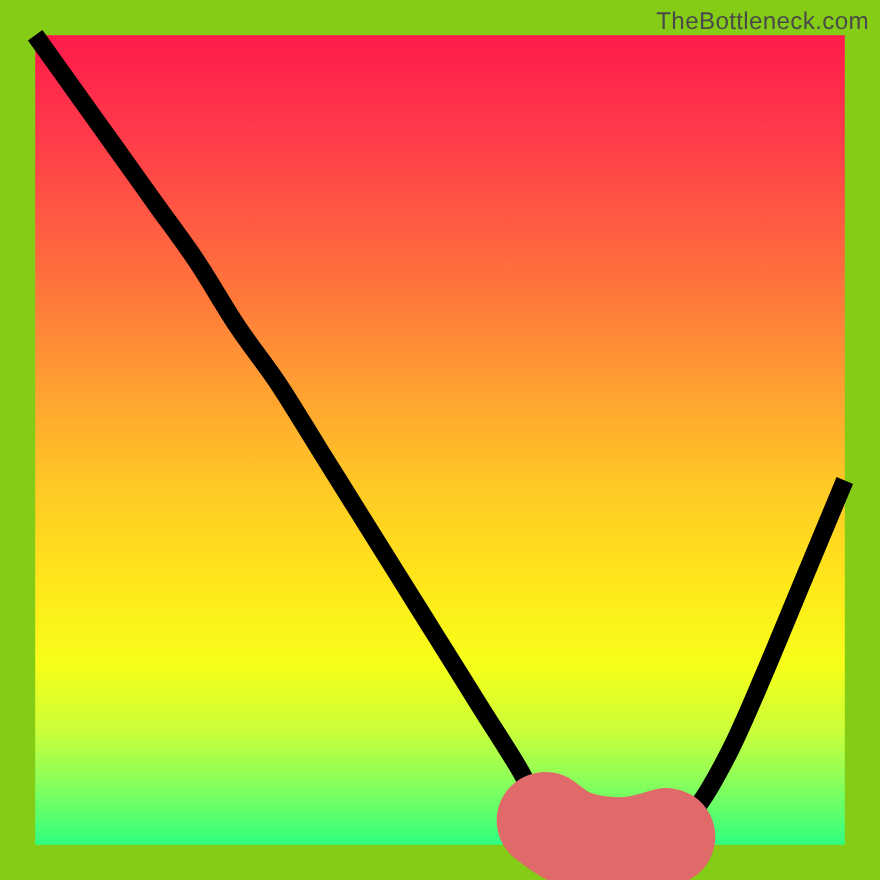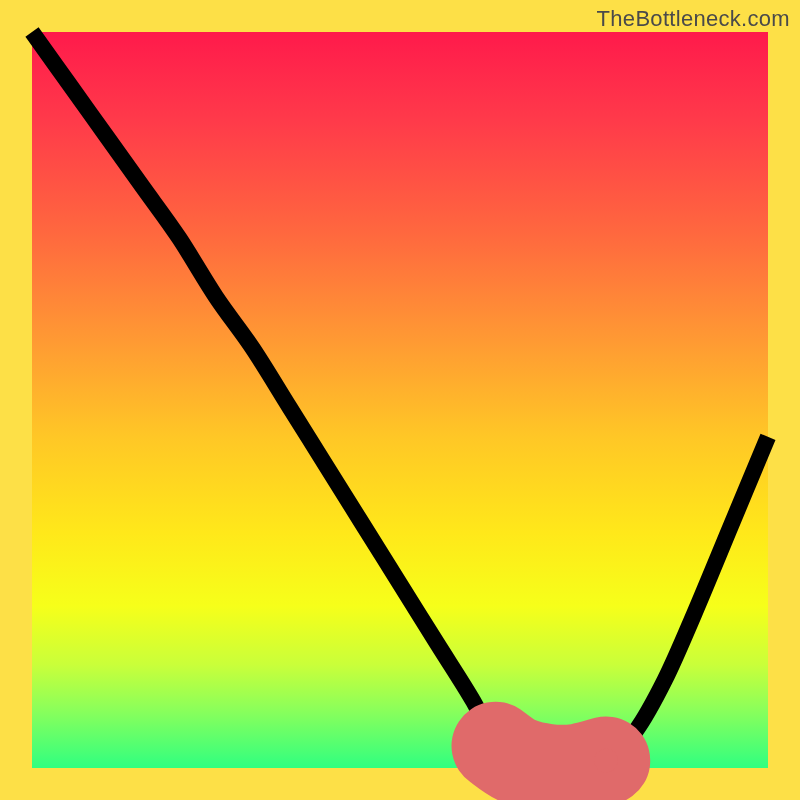--- a/index.html
+++ b/index.html
@@ -8,21 +8,21 @@
     width: 800px;
     height: 800px;
     background: #000;
     font-family: Arial, Helvetica, sans-serif;
     overflow: hidden;
   }
   .frame {
     position: relative;
     width: 800px;
     height: 800px;
-    background: #fde047;
+    background: #84cc16;
   }
   .plot {
     position: absolute;
     left: 32px;
     top: 32px;
     width: 736px;
     height: 736px;
     background: linear-gradient(
       to bottom,
       #ff1a4b 0%,

